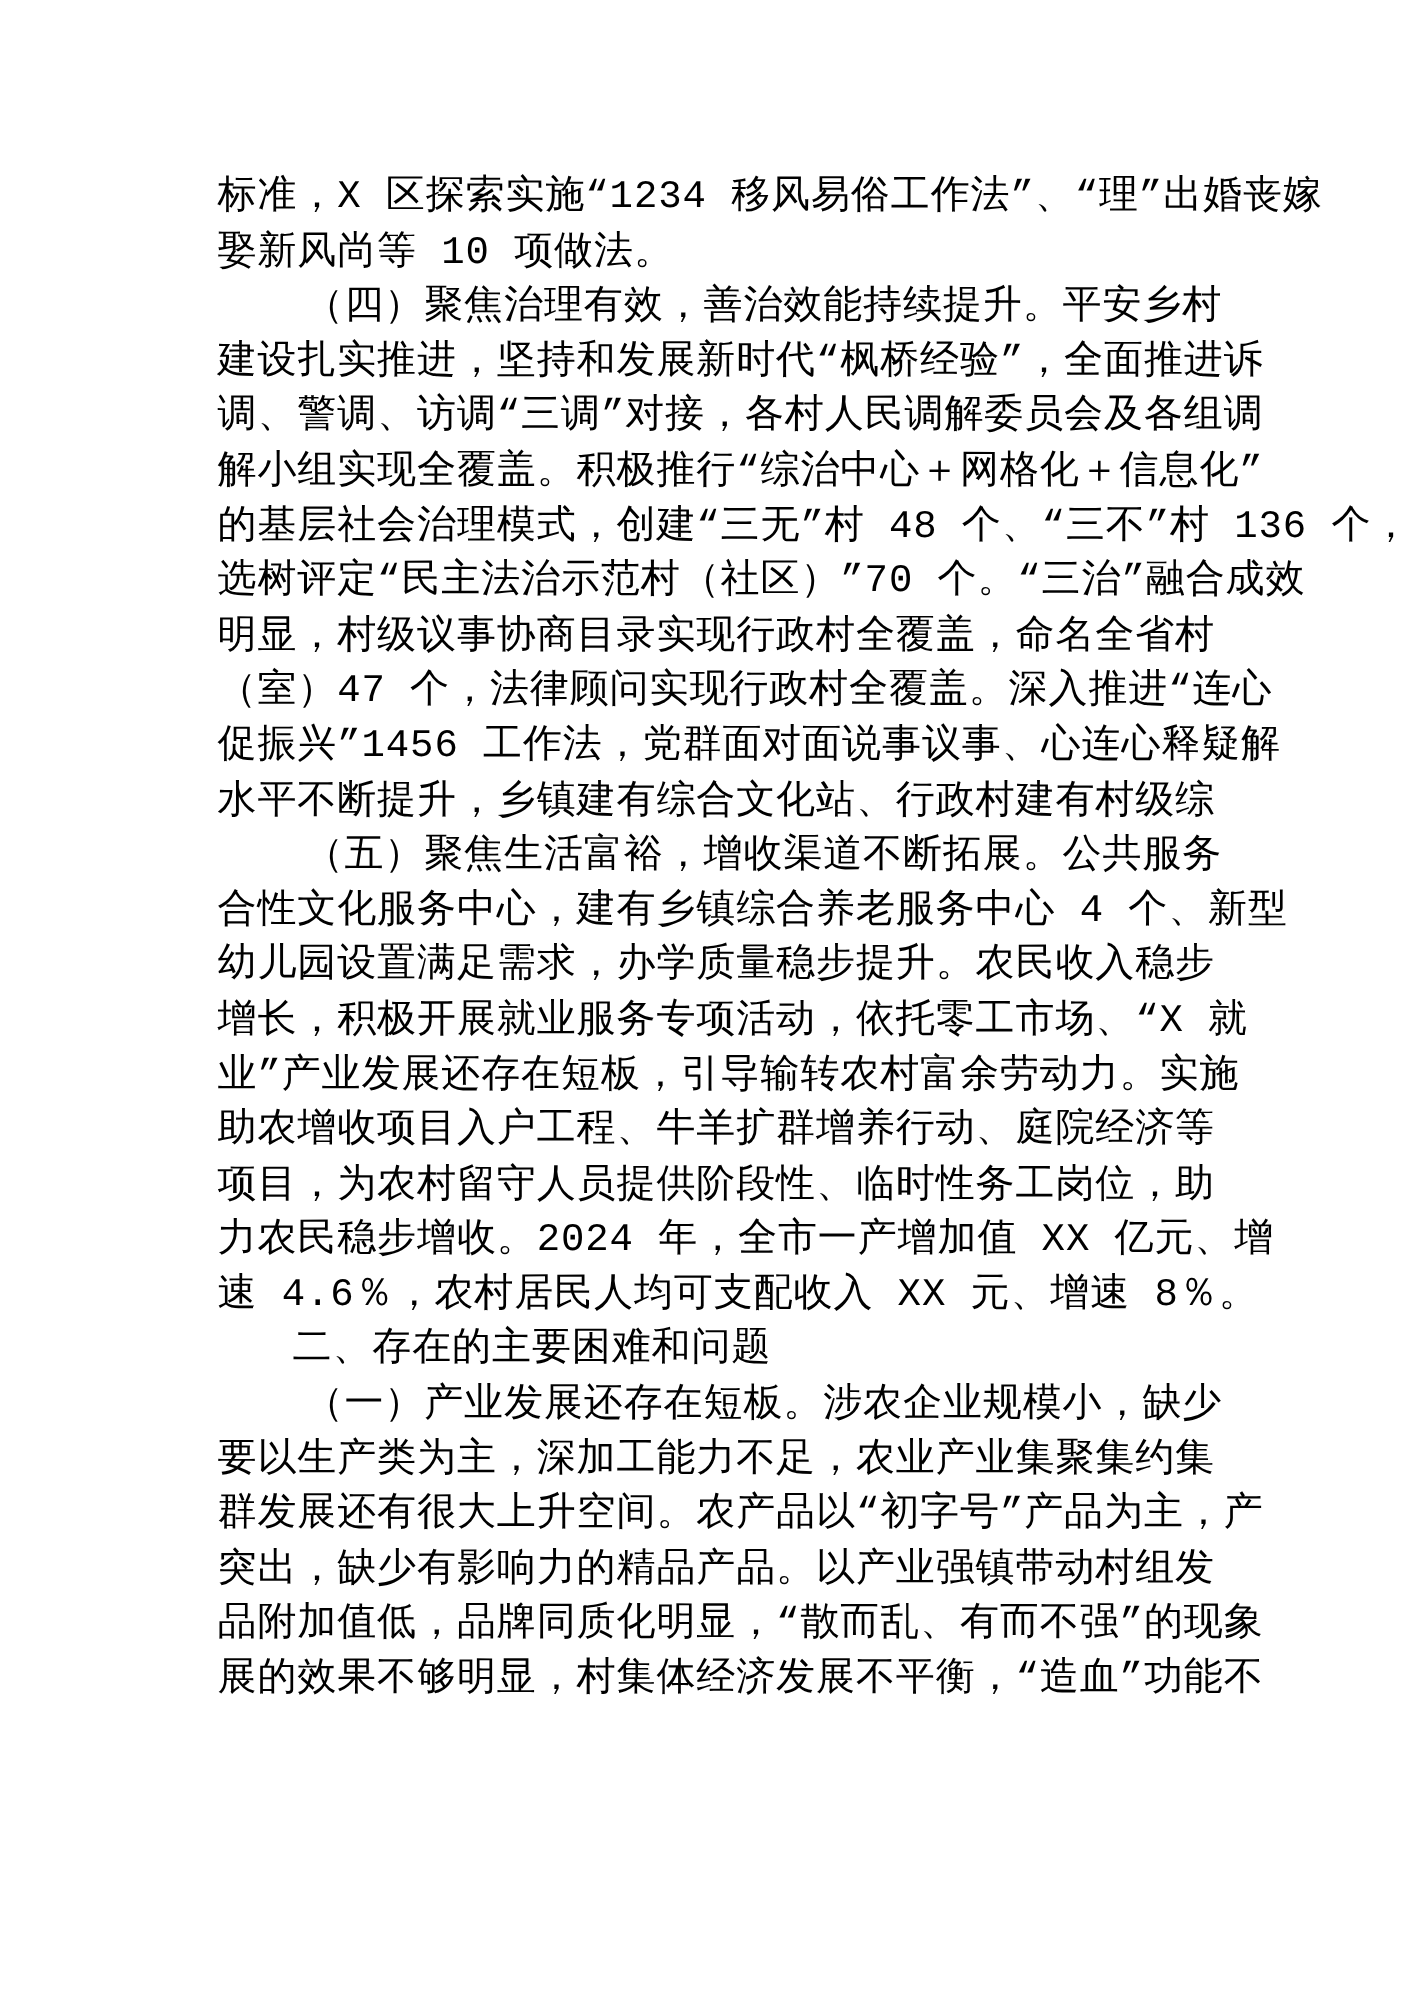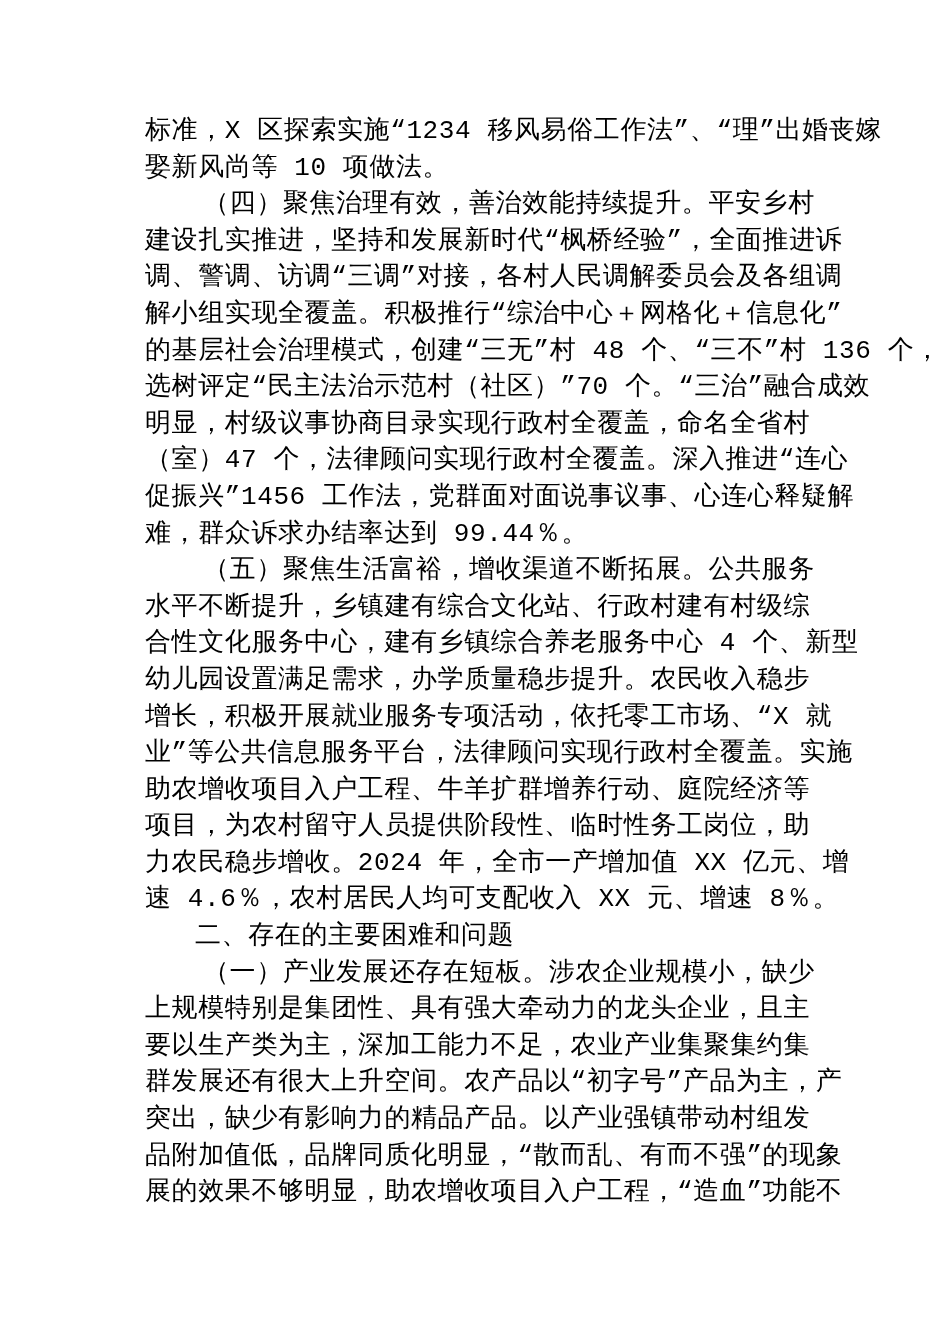--- a/index.html
+++ b/index.html
@@ -53,33 +53,31 @@
     <div class="line">娶新风尚等 10 项做法。</div>
     <div class="line indent">（四）聚焦治理有效，善治效能持续提升。平安乡村</div>
     <div class="line">建设扎实推进，坚持和发展新时代“枫桥经验”，全面推进诉</div>
     <div class="line">调、警调、访调“三调”对接，各村人民调解委员会及各组调</div>
     <div class="line">解小组实现全覆盖。积极推行“综治中心＋网格化＋信息化”</div>
     <div class="line">的基层社会治理模式，创建“三无”村 48 个、“三不”村 136 个，</div>
     <div class="line">选树评定“民主法治示范村（社区）”70 个。“三治”融合成效</div>
     <div class="line">明显，村级议事协商目录实现行政村全覆盖，命名全省村</div>
     <div class="line">（室）47 个，法律顾问实现行政村全覆盖。深入推进“连心</div>
     <div class="line">促振兴”1456 工作法，党群面对面说事议事、心连心释疑解</div>
-    <div class="line">难，群众诉求办结率达到 99.44％。</div>
+    <div class="line">水平不断提升，乡镇建有综合文化站、行政村建有村级综</div>
     <div class="line indent">（五）聚焦生活富裕，增收渠道不断拓展。公共服务</div>
-    <div class="line">水平不断提升，乡镇建有综合文化站、行政村建有村级综</div>
     <div class="line">合性文化服务中心，建有乡镇综合养老服务中心 4 个、新型</div>
     <div class="line">幼儿园设置满足需求，办学质量稳步提升。农民收入稳步</div>
     <div class="line">增长，积极开展就业服务专项活动，依托零工市场、“X 就</div>
-    <div class="line">业”等公共信息服务平台，法律顾问实现行政村全覆盖。实施</div>
+    <div class="line">业”产业发展还存在短板，引导输转农村富余劳动力。实施</div>
     <div class="line">助农增收项目入户工程、牛羊扩群增养行动、庭院经济等</div>
     <div class="line">项目，为农村留守人员提供阶段性、临时性务工岗位，助</div>
     <div class="line">力农民稳步增收。2024 年，全市一产增加值 XX 亿元、增</div>
     <div class="line">速 4.6％，农村居民人均可支配收入 XX 元、增速 8％。</div>
     <div class="line heading-indent">二、存在的主要困难和问题</div>
     <div class="line indent">（一）产业发展还存在短板。涉农企业规模小，缺少</div>
-    <div class="line">上规模特别是集团性、具有强大牵动力的龙头企业，且主</div>
     <div class="line">要以生产类为主，深加工能力不足，农业产业集聚集约集</div>
     <div class="line">群发展还有很大上升空间。农产品以“初字号”产品为主，产</div>
     <div class="line">突出，缺少有影响力的精品产品。以产业强镇带动村组发</div>
     <div class="line">品附加值低，品牌同质化明显，“散而乱、有而不强”的现象</div>
-    <div class="line">展的效果不够明显，助农增收项目入户工程，“造血”功能不</div>
+    <div class="line">展的效果不够明显，村集体经济发展不平衡，“造血”功能不</div>
   </div>
 </div>
 
 </body></html>

